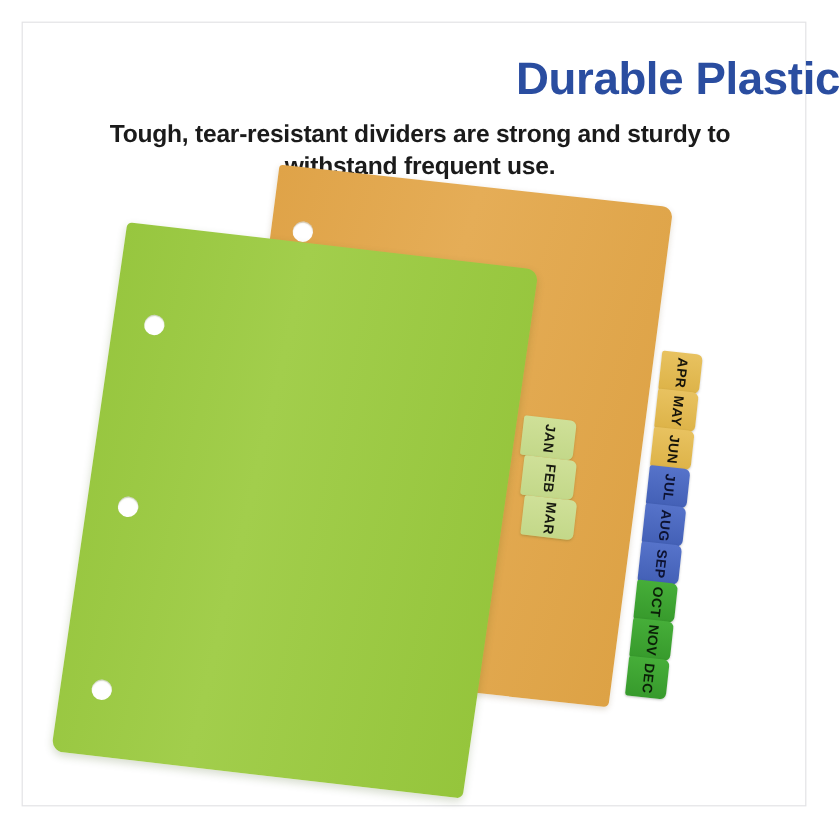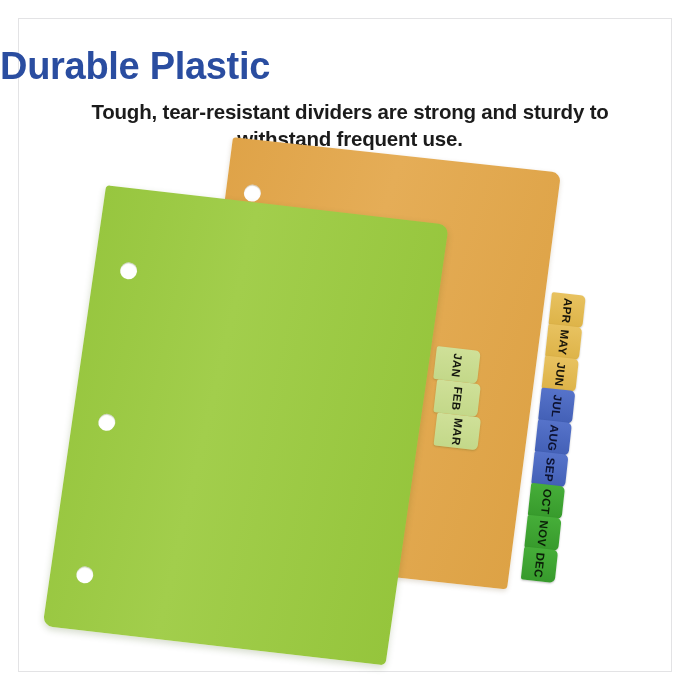--- a/index.html
+++ b/index.html
@@ -30,21 +30,21 @@
     box-sizing: border-box;
     pointer-events: none;
   }
 
   
   .headline {
     position: absolute;
     left: 0;
     top: 47px;
     width: 700px;
-    text-align: left;
+    text-align: right;
     font-size: 38px;
     font-weight: bold;
     letter-spacing: -0.3px;
     color: #2A4DA0;
     line-height: 1.05;
   }
   .subhead {
     position: absolute;
     left: 60px;
     top: 98px;

